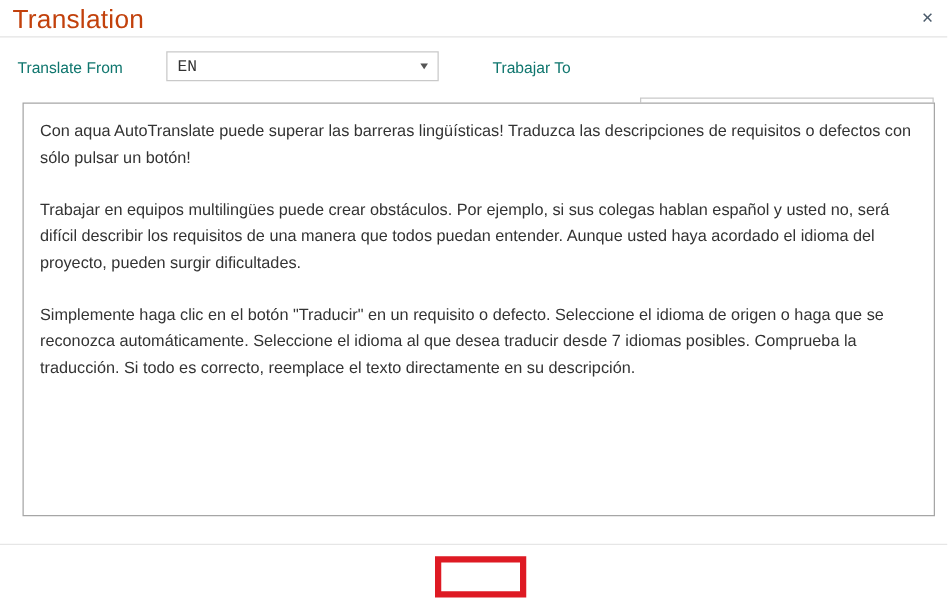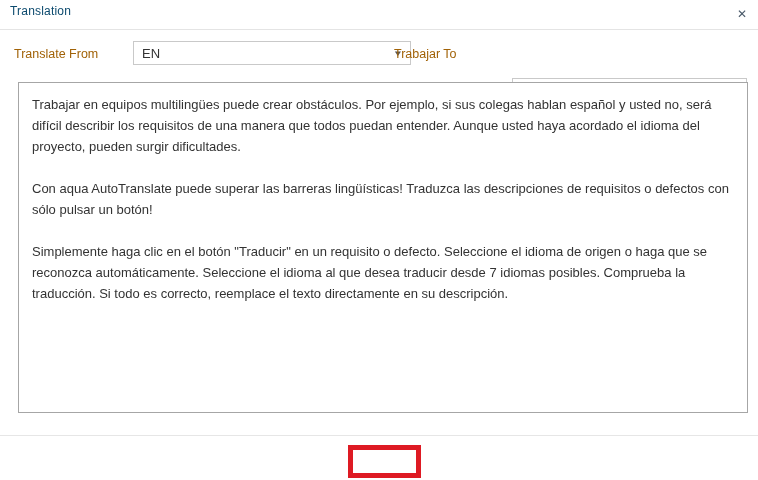--- a/index.html
+++ b/index.html
@@ -8,52 +8,52 @@
     background: #ffffff;
     font-family: "Liberation Sans", sans-serif;
     overflow: hidden;
     position: relative;
   }
   .abs { position: absolute; }
 
   
   .dialog-title {
     left: 10px; top: 4px;
-    font-size: 12px; color: #0c4a6e;
+    font-size: 21px; color: #c2410c;
     letter-spacing: 0.2px;
   }
   .close-btn {
     right: 7px; top: 5px;
     width: 18px; height: 18px;
     font-size: 12px; color: #4a5a6a;
     display: flex; align-items: center; justify-content: center;
     cursor: pointer;
   }
   .header-divider {
     left: 0; right: 0; top: 29px; height: 1px;
     background: #e4e4e4;
   }
 
   
   .field-label {
-    font-size: 12.5px; color: #a16207;
+    font-size: 12.5px; color: #0f766e;
     top: 47px;
   }
   .label-from { left: 14px; }
   .label-to   { left: 394px; }
   .select-box {
     top: 41px; height: 24px;
     background: #fff;
     border: 1px solid #c9c9c9;
     display: flex; align-items: center;
     padding: 0 8px;
     font-size: 13px; color: #333;
     cursor: pointer;
   }
-  .select-from { left: 133px; width: 278px; }
+  .select-from { left: 133px; width: 218px; font-family: Liberation Mono, monospace; }
   .select-to   { left: 512px; width: 235px; margin-top: 37px; }
   .select-caret {
     margin-left: auto;
     font-size: 8px; color: #555;
     transform: scaleX(1.3);
   }
 
   
   .translation-box {
     left: 18px; top: 82px;
@@ -106,22 +106,22 @@
   <span>EN</span>
   <span class="select-caret">▼</span>
 </div>
 <div class="abs field-label label-to">Trabajar To</div>
 <div class="abs select-box select-to">
   <span>ES</span>
   <span class="select-caret">▼</span>
 </div>
 
 <div class="abs translation-box">
+  <p>Con aqua AutoTranslate puede superar las barreras lingüísticas! Traduzca las descripciones de requisitos o defectos con sólo pulsar un botón!</p>
   <p>Trabajar en equipos multilingües puede crear obstáculos. Por ejemplo, si sus colegas hablan español y usted no, será difícil describir los requisitos de una manera que todos puedan entender. Aunque usted haya acordado el idioma del proyecto, pueden surgir dificultades.</p>
-  <p>Con aqua AutoTranslate puede superar las barreras lingüísticas! Traduzca las descripciones de requisitos o defectos con sólo pulsar un botón!</p>
   <p>Simplemente haga clic en el botón "Traducir" en un requisito o defecto. Seleccione el idioma de origen o haga que se reconozca automáticamente. Seleccione el idioma al que desea traducir desde 7 idiomas posibles. Comprueba la traducción. Si todo es correcto, reemplace el texto directamente en su descripción.</p>
 </div>
 
 <div class="abs footer-divider"></div>
 <button class="abs btn btn-translate">Translate</button>
 <button class="abs btn btn-replace">Replace</button>
 <div class="abs highlight-box"></div>
 <button class="abs btn btn-close">Close</button>
 
 </body></html>

